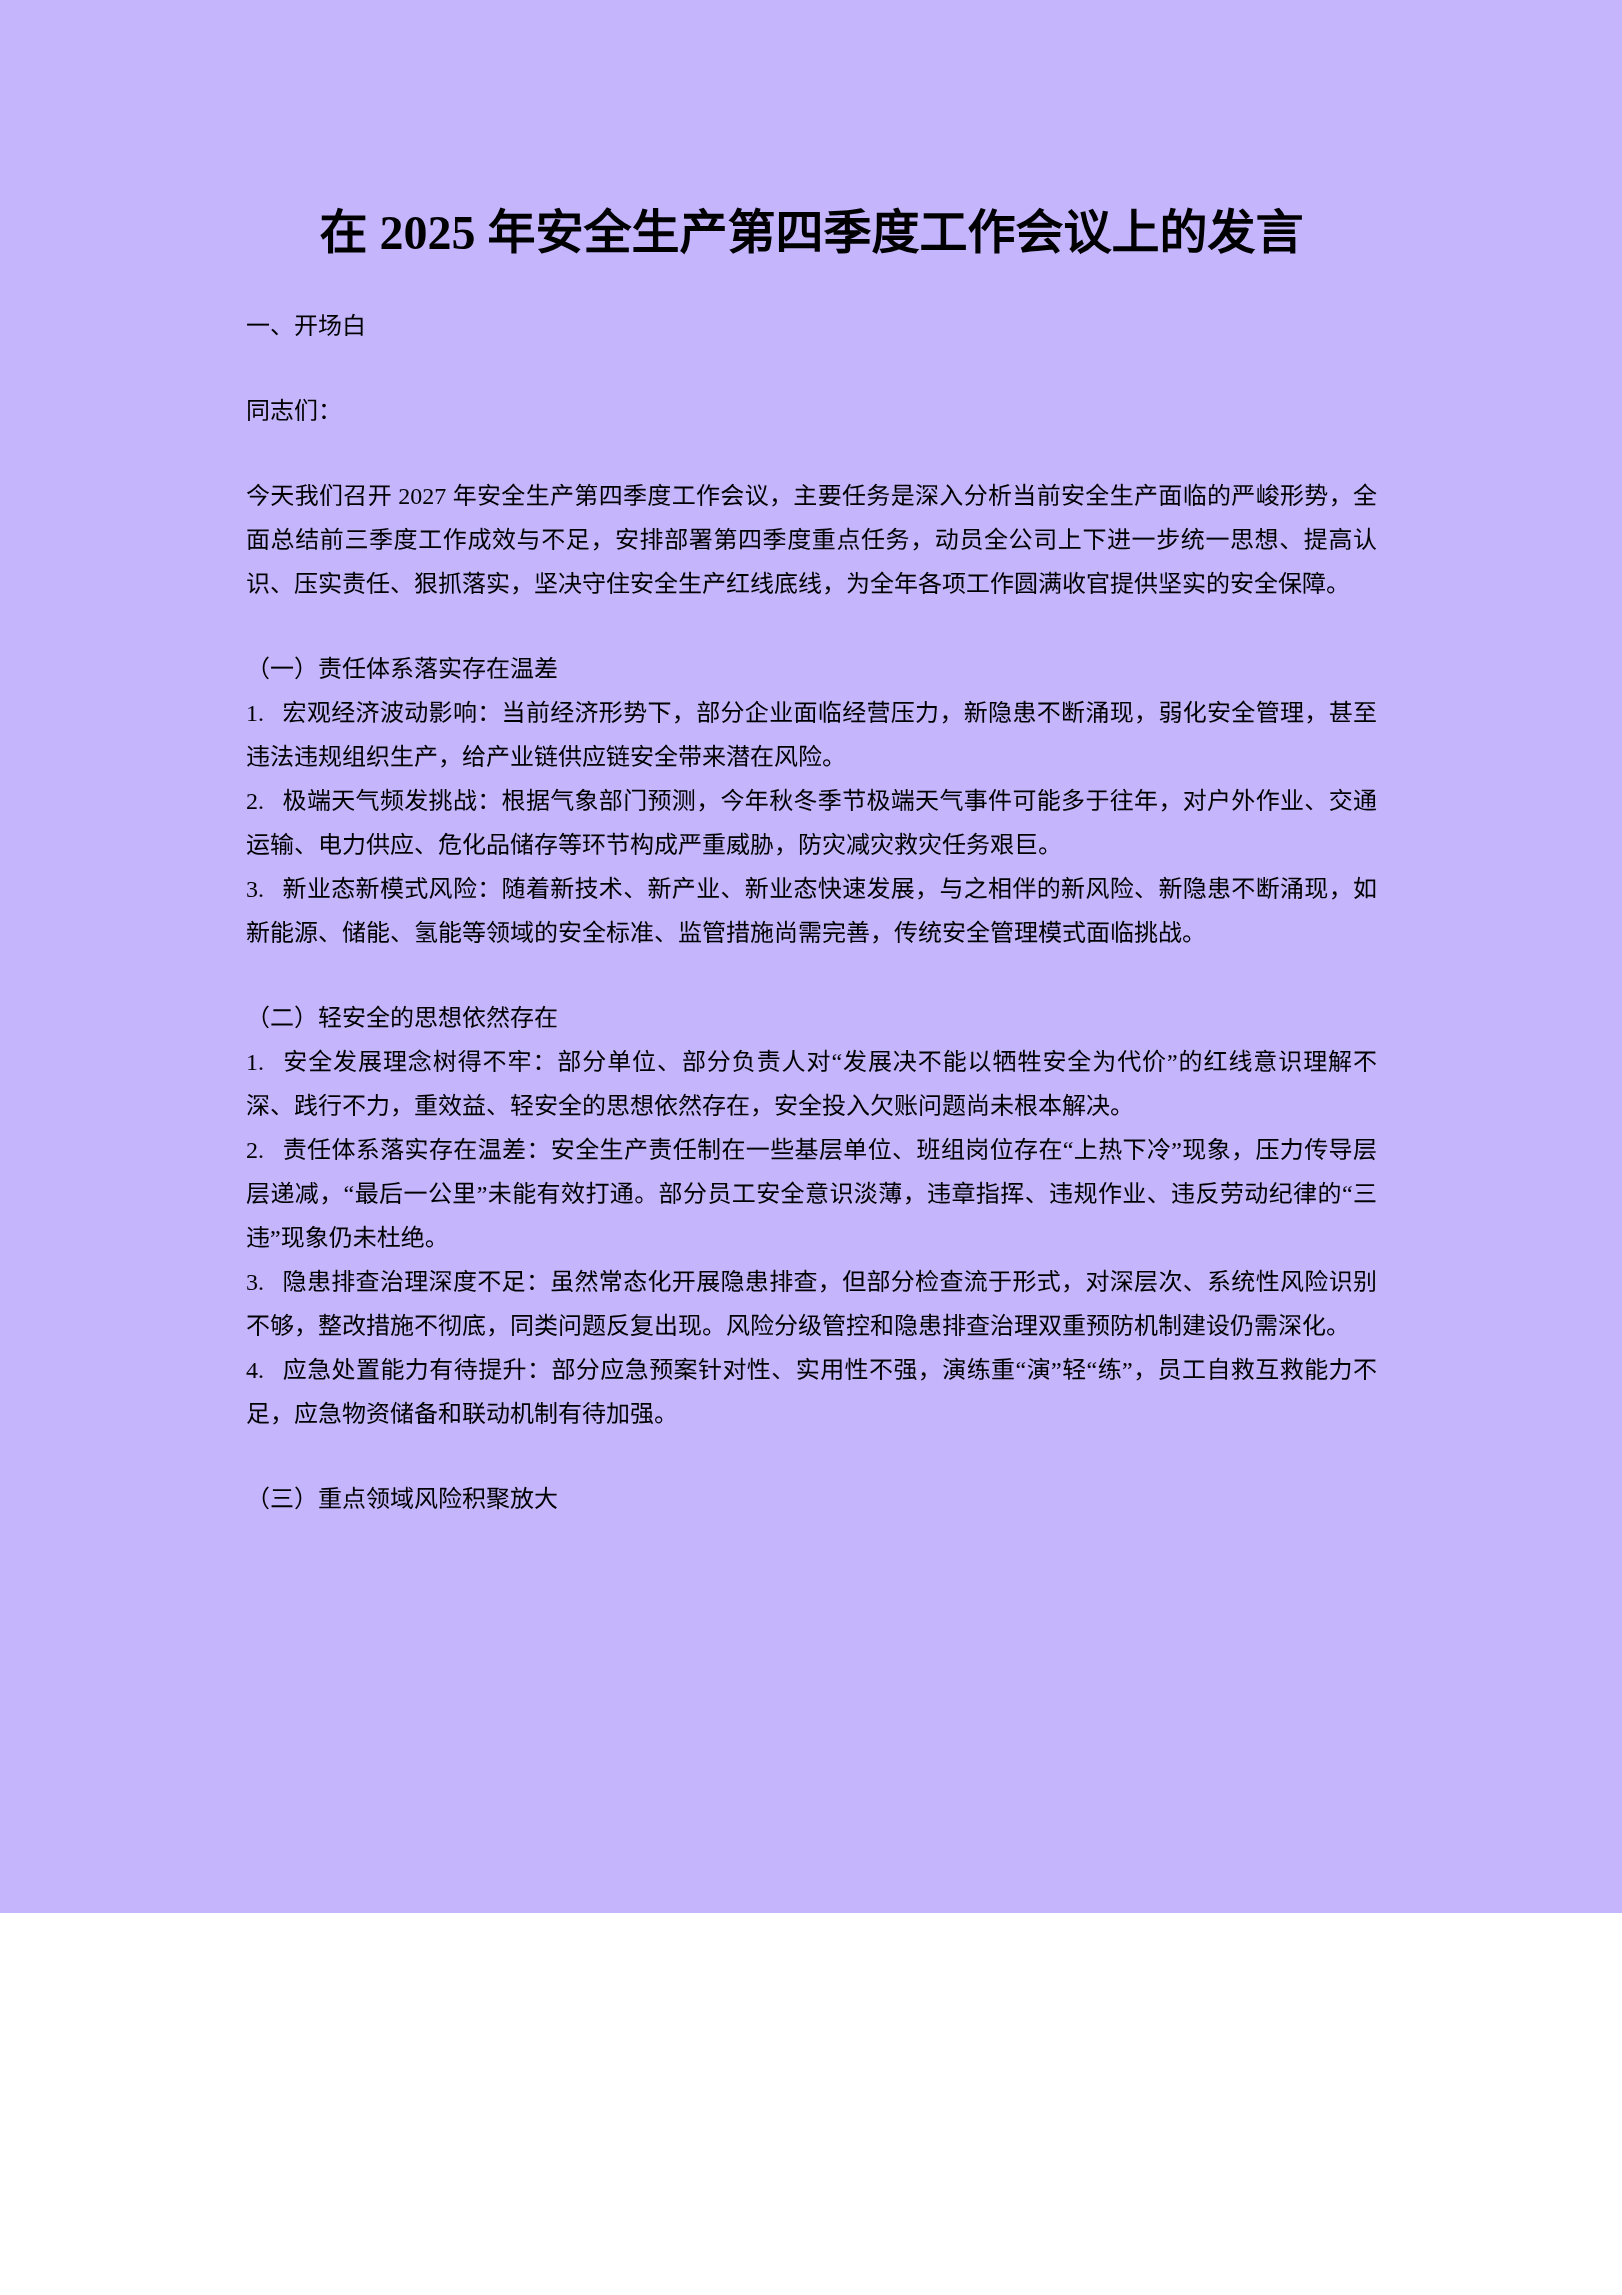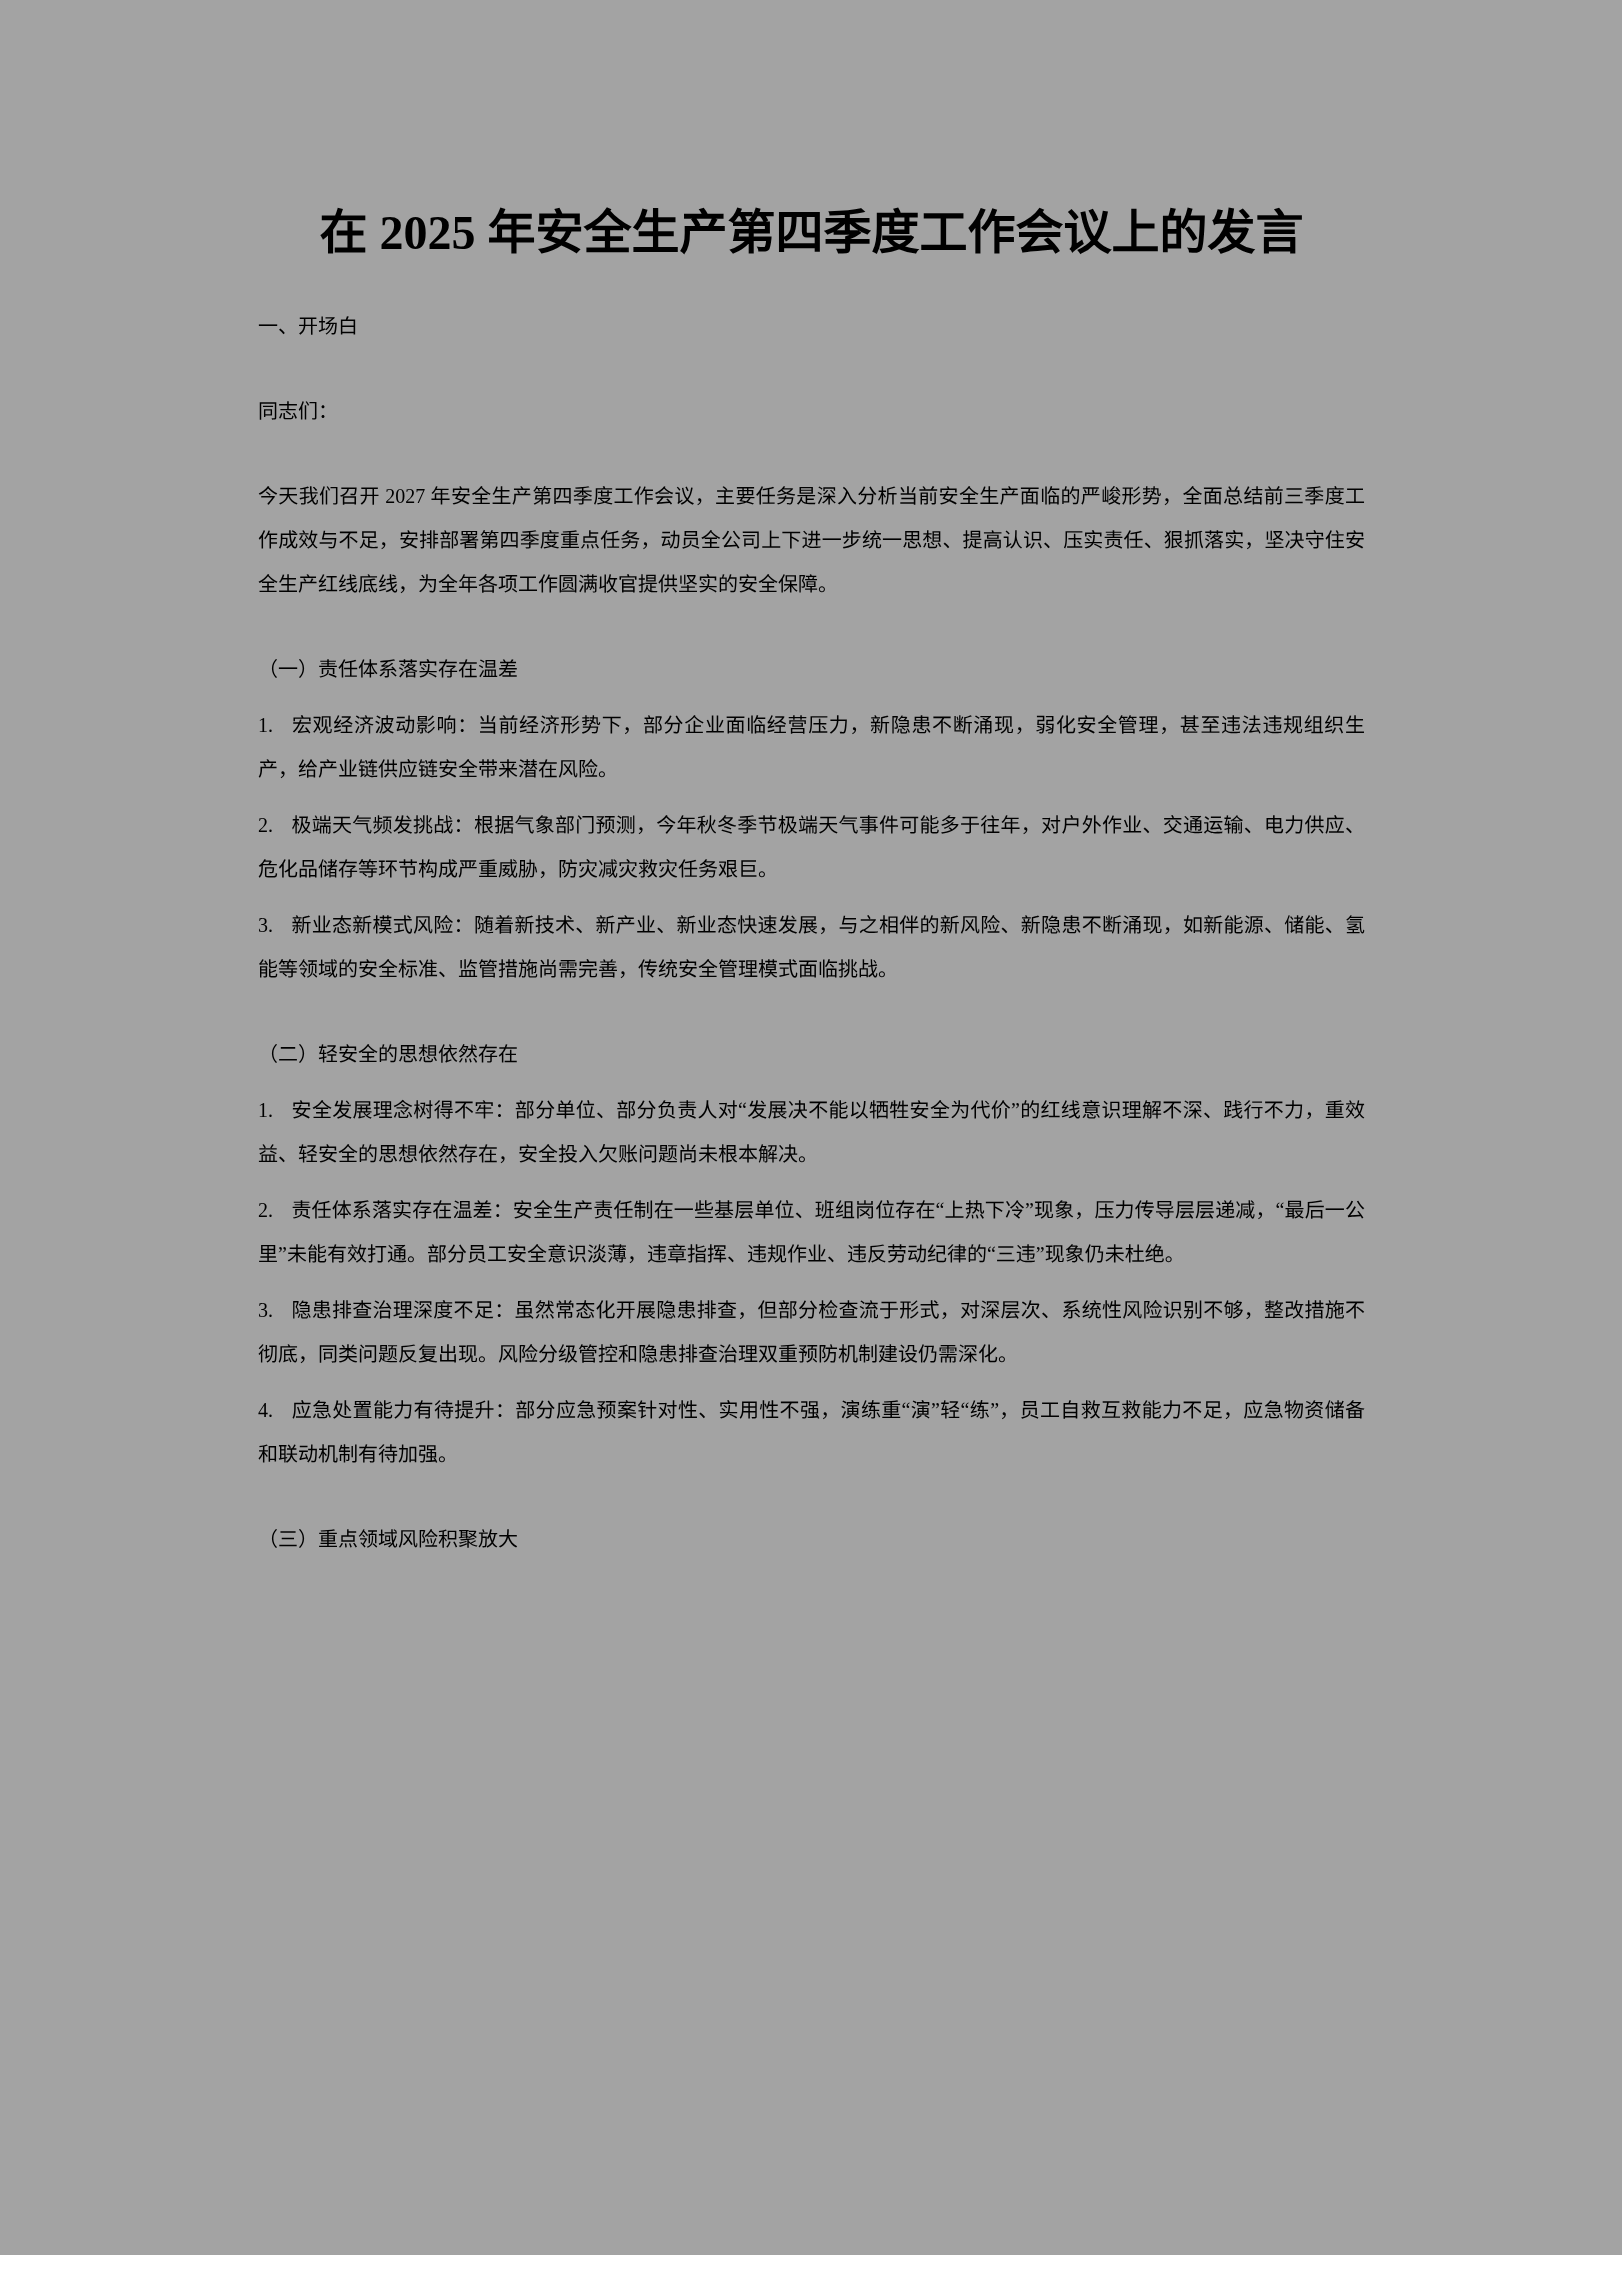--- a/index.html
+++ b/index.html
@@ -3,41 +3,41 @@
 <meta charset="utf-8">
 <style>
   html, body {
     margin: 0;
     padding: 0;
     background: #ffffff;
   }
   .page {
     position: relative;
     width: 1623px;
-    height: 2255px;
+    height: 1913px;
     box-sizing: border-box;
-    background: #a3a3a3;
+    background: #c4b5fd;
     padding: 203px 246px 16px 246px;
     font-family: "Liberation Serif", "DejaVu Serif", serif;
     color: #000000;
     overflow: hidden;
   }
   .doc-title {
     margin: 0;
     font-size: 48px;
     line-height: 60px;
     font-weight: 700;
     text-align: center;
     white-space: nowrap;
   }
   .block {
-    font-size: 20px;
+    font-size: 24px;
     line-height: 44px;
     text-align: justify;
-    margin: 12px;
+    margin: 0;
   }
   .para, .heading, .subheading {
     margin-top: 41px;
   }
   .item {
     margin-top: 0;
   }
   .item-num {
     display: inline;
     margin-right: 18.3px;

